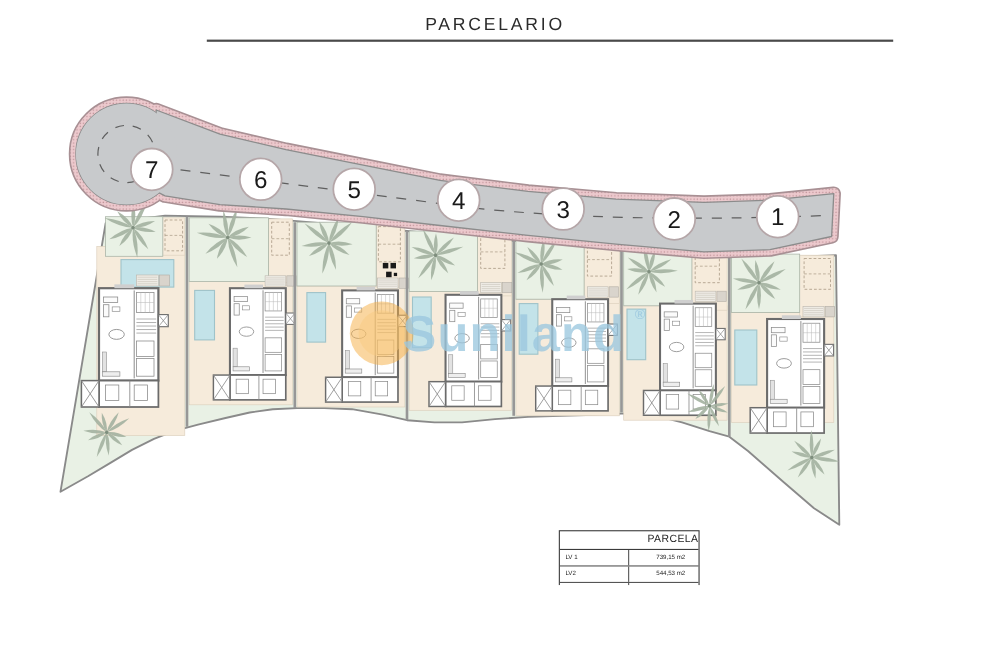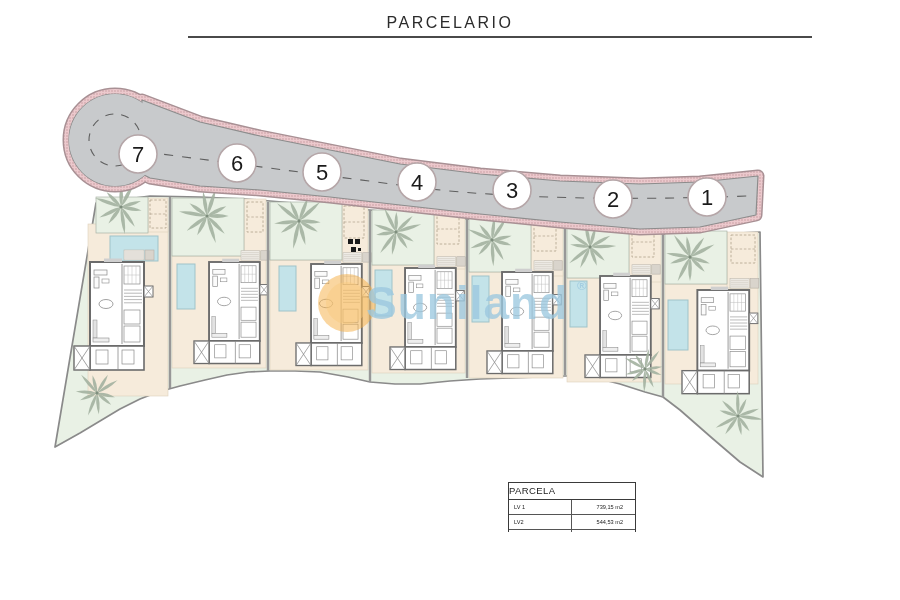--- a/index.html
+++ b/index.html
@@ -4,21 +4,21 @@
 <style>
   html,body{margin:0;padding:0;background:#ffffff;}
   .page{position:relative;width:900px;height:532px;background:#fff;overflow:hidden;
         font-family:"Liberation Sans", sans-serif;}
   .title{position:absolute;top:14px;left:0;width:900px;text-align:center;
          font-size:16px;letter-spacing:2.5px;color:#2b2b2b;}
   .title-rule{position:absolute;top:36px;left:188px;width:624px;height:2px;background:#4a4a4a;}
   #plan-svg{position:absolute;left:0;top:0;}
   
   .ptable{position:absolute;left:508px;top:482px;width:126px;border:1.3px solid #3a3a3a;background:#fff;}
-  .t-head{height:16px;line-height:16px;text-align:left;font-size:9.5px;color:#1d1d1d;
+  .t-head{height:16px;line-height:16px;text-align:right;font-size:9.5px;color:#1d1d1d;
           border-bottom:1px solid #3a3a3a;letter-spacing:.4px;}
   .t-row{display:flex;height:14.2px;border-bottom:1px solid #555;}
   .t-row:last-child{border-bottom:none;}
   .t-label{width:50%;border-right:1px solid #555;font-size:5.6px;color:#222;
            display:flex;align-items:center;padding-left:5px;box-sizing:border-box;}
   .t-value{width:50%;font-size:5.6px;color:#222;display:flex;align-items:center;
            justify-content:flex-end;padding-right:12px;box-sizing:border-box;}
   
   .disclaimer{position:absolute;left:638px;top:581px;width:256px;font-size:5.2px;
               line-height:6.4px;color:#4a4a4a;text-align:justify;}

